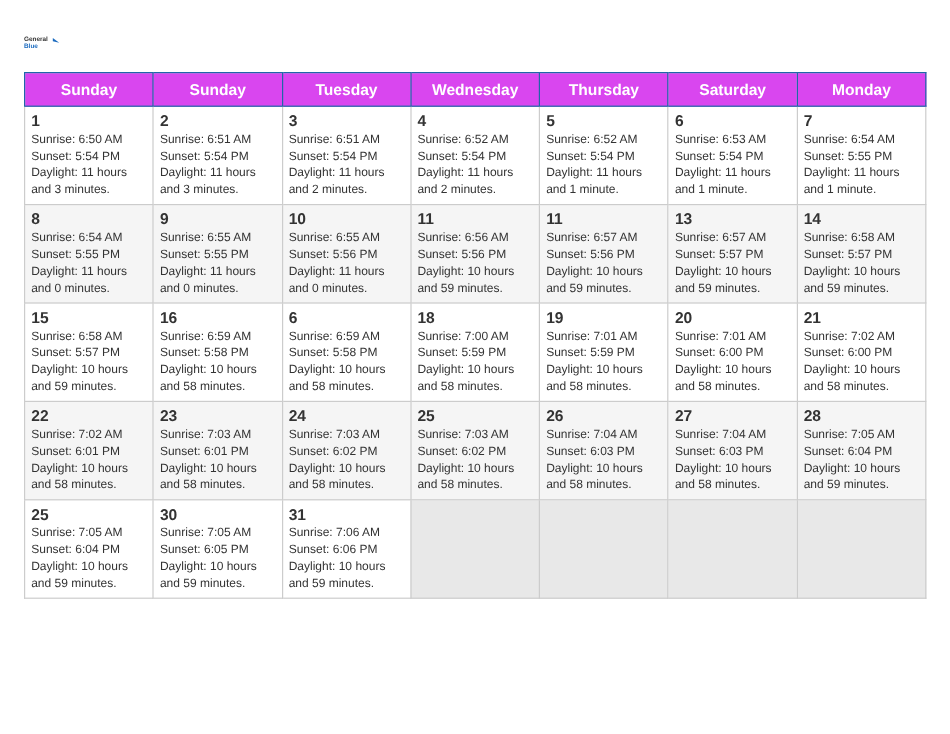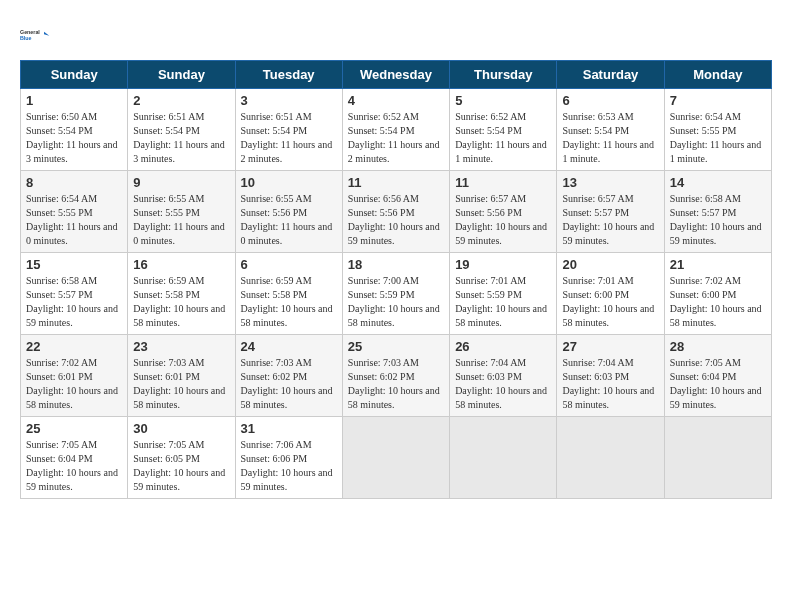--- a/index.html
+++ b/index.html
@@ -36,21 +36,21 @@
     .subtitle {
       font-size: 15px;
       color: #555;
     }
     .calendar {
       width: 100%;
       border-collapse: collapse;
       border: 1px solid #ccc;
     }
     .calendar th {
-      background: #0c4a6e;
+      background: #d946ef;
       color: #fff;
       font-size: 13px;
       font-weight: bold;
       padding: 6px 4px;
       text-align: center;
       border: 1px solid #2066a8;
     }
     .calendar td {
       vertical-align: top;
       border: 1px solid #ccc;
@@ -70,21 +70,20 @@
     .day-num {
       font-size: 13px;
       font-weight: bold;
       display: block;
       margin-bottom: 2px;
     }
     .day-info {
       font-size: 10px;
       line-height: 1.4;
       color: #333;
-      font-family: Liberation Serif, serif;
     }
     .empty-cell {
       background: #e8e8e8 !important;
     }
   </style>
 </head>
 <body>
 
 <div class="header">
   <div class="logo">

